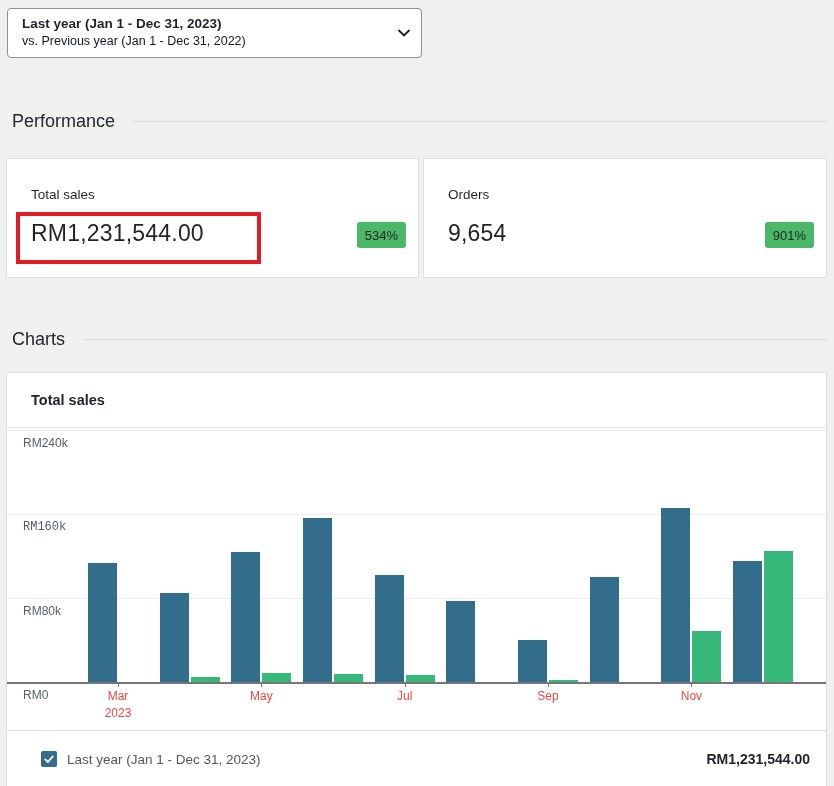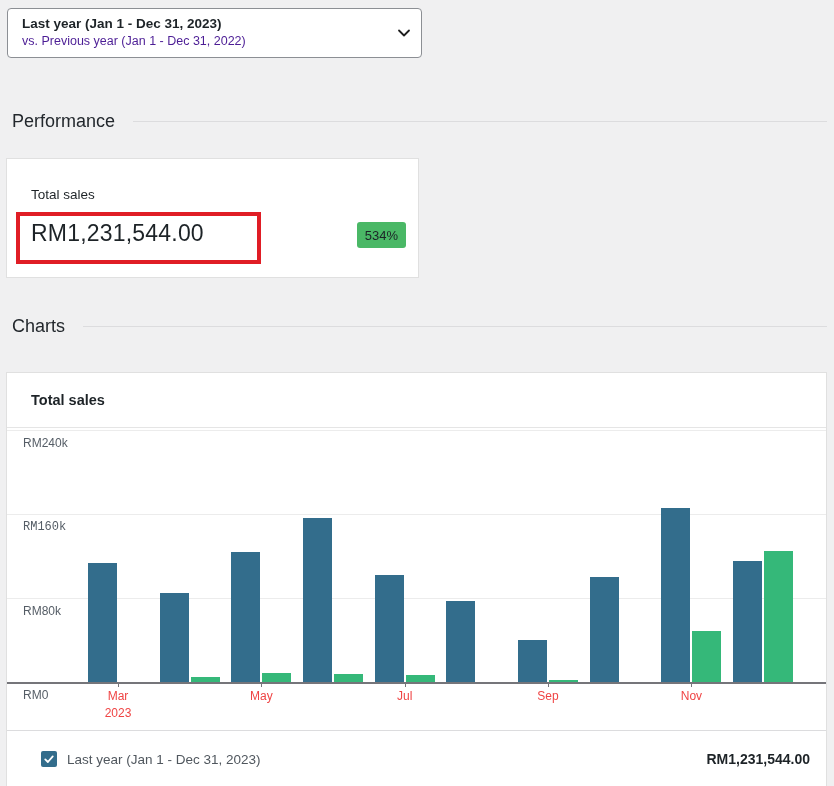--- a/index.html
+++ b/index.html
@@ -11,31 +11,31 @@
     color:#1d2327;
   }
   
   .date-dropdown{
     position:absolute;left:7px;top:8px;width:415px;height:50px;
     background:#fff;border:1px solid #8c8f94;border-radius:4px;
     display:flex;align-items:center;cursor:pointer;
   }
   .date-dropdown .lines{flex:1;padding:6px 14px;line-height:1.25;}
   .dd-primary{font-size:13.5px;font-weight:700;color:#1d2327;}
-  .dd-compare{font-size:12.5px;color:#4c1d95;margin-top:1px;}
+  .dd-compare{font-size:12.5px;color:#0f172a;margin-top:1px;}
   .dd-chevron{width:34px;display:flex;justify-content:center;align-items:center;}
   
   .section-heading{
     position:absolute;left:0;right:7px;height:24px;
     display:flex;align-items:center;
   }
   .section-heading .txt{font-size:18px;color:#23282d;padding-left:12px;white-space:nowrap;}
   .section-heading .rule{flex:1;height:1px;background:#dcdcde;margin-left:18px;}
   #heading-performance{top:109px;}
-  #heading-charts{top:314px;}
+  #heading-charts{top:327px;}
   
   .perf-card{
     position:absolute;top:158px;height:120px;background:#fff;
     border:1px solid #e0e0e0;
   }
   #card-total-sales{left:6px;width:413px;}
   #card-orders{left:423px;width:404px;}
   .card-label{position:absolute;left:24px;top:28px;font-size:13.5px;color:#1d2327;}
   .card-value{position:absolute;left:24px;top:61px;font-size:23px;font-weight:500;color:#1d2327;letter-spacing:.2px;}
   .card-badge{
@@ -95,20 +95,25 @@
     <span class="rule"></span>
   </div>
 
   <div class="perf-card" id="card-total-sales">
     <div class="card-label">Total sales</div>
     <div class="card-value">RM1,231,544.00</div>
     <div class="card-badge">534%</div>
     <div class="annotation-box"></div>
   </div>
 
+  <div class="perf-card" id="card-orders">
+    <div class="card-label">Orders</div>
+    <div class="card-value">9,654</div>
+    <div class="card-badge">901%</div>
+  </div>
 
   <div class="section-heading" id="heading-charts">
     <span class="txt">Charts</span>
     <span class="rule"></span>
   </div>
 
   <div class="chart-panel">
     <div class="chart-header">
       <span class="chart-title">Total sales</span>
     </div>

